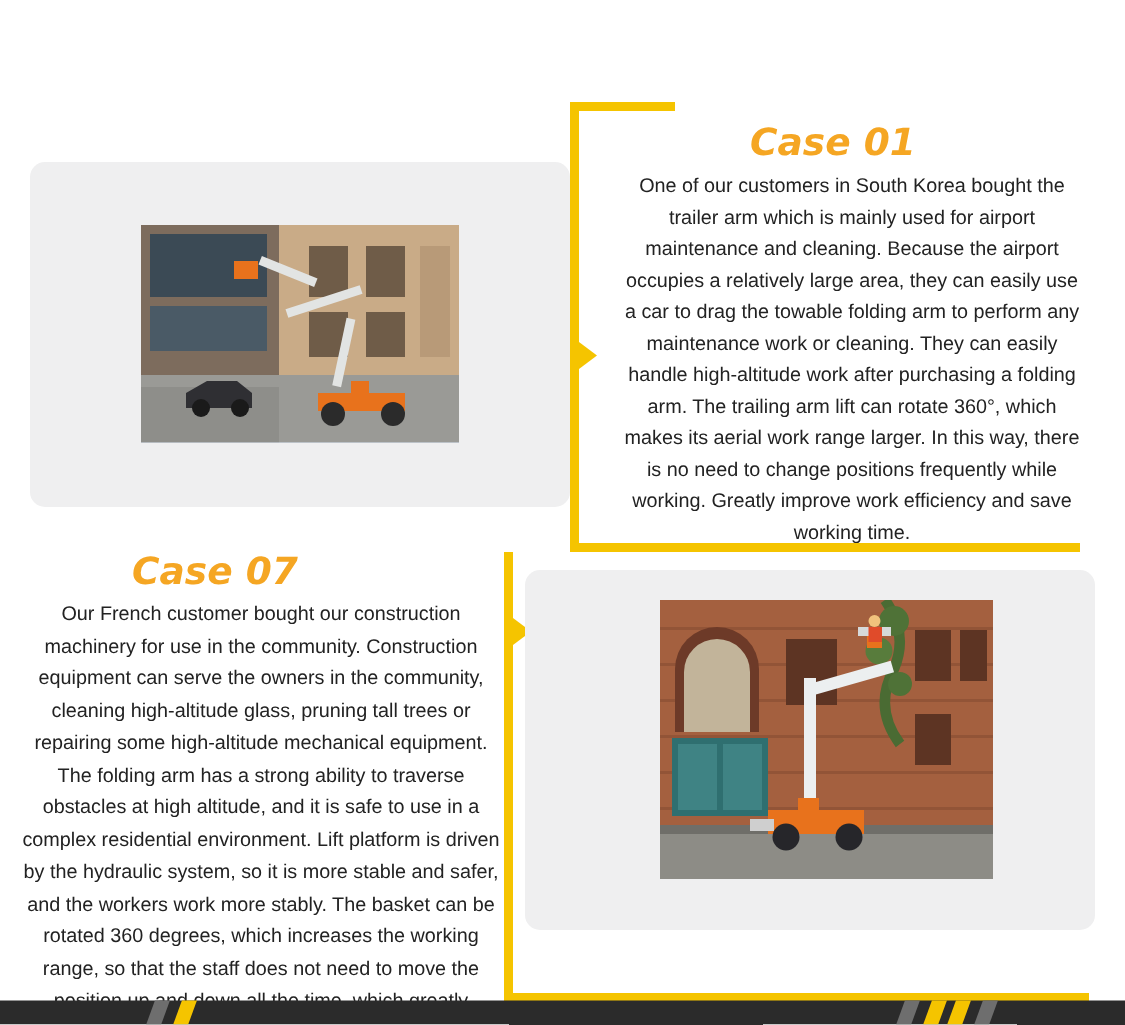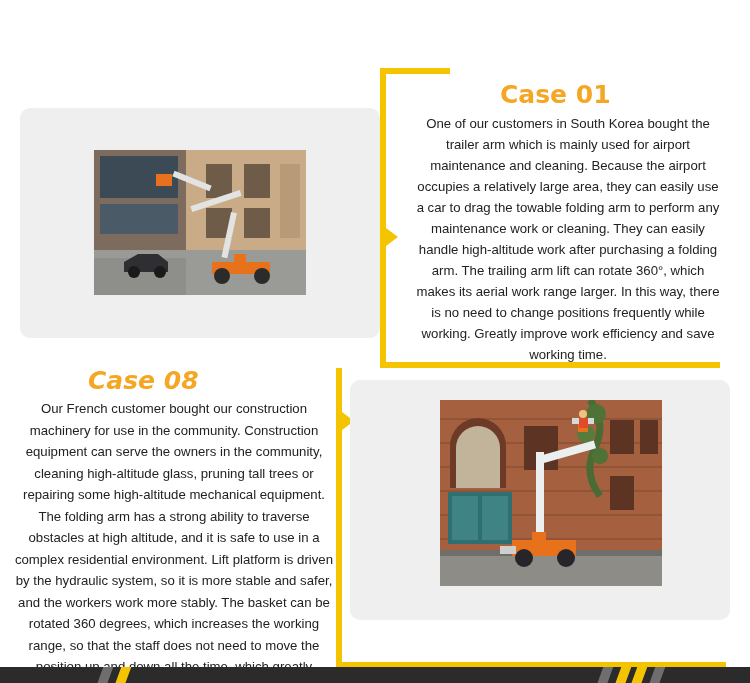--- a/index.html
+++ b/index.html
@@ -78,20 +78,21 @@
     border-top: 9px solid transparent;
     border-bottom: 9px solid transparent;
     border-left: 12px solid #f5c400;
   }
 
   .case01-title {
     position: absolute;
     left: 500px; top: 80px;
     font-size: 25px;
     font-weight: bold;
+    font-style: italic;
     color: #f5a623;
     font-family: "DejaVu Sans", sans-serif;
   }
   .case01-text {
     position: absolute;
     left: 412px; top: 113px;
     width: 312px;
     font-size: 13.2px;
     line-height: 21px;
     color: #222;
@@ -214,21 +215,21 @@
   </div>
 
   <div class="case01-bracket-top"></div>
   <div class="case01-bracket"></div>
   <div class="case01-bracket-bot"></div>
   <div class="case01-arrow"></div>
 
   <div class="case01-title">Case 01</div>
   <div class="case01-text">One of our customers in South Korea bought the trailer arm which is mainly used for airport maintenance and cleaning. Because the airport occupies a relatively large area, they can easily use a car to drag the towable folding arm to perform any maintenance work or cleaning. They can easily handle high-altitude work after purchasing a folding arm. The trailing arm lift can rotate 360°, which makes its aerial work range larger. In this way, there is no need to change positions frequently while working. Greatly improve work efficiency and save working time.</div>
 
-  <div class="case02-title">Case 08</div>
+  <div class="case02-title">Case 07</div>
   <div class="case02-text">Our French customer bought our construction machinery for use in the community. Construction equipment can serve the owners in the community, cleaning high-altitude glass, pruning tall trees or repairing some high-altitude mechanical equipment. The folding arm has a strong ability to traverse obstacles at high altitude, and it is safe to use in a complex residential environment. Lift platform is driven by the hydraulic system, so it is more stable and safer, and the workers work more stably. The basket can be rotated 360 degrees, which increases the working range, so that the staff does not need to move the position up and down all the time, which greatly improves the work efficiency.</div>
 
   <div class="case02-bracket"></div>
   <div class="case02-bracket-bot"></div>
   <div class="case02-arrow"></div>
 
   <div class="case02-photo-frame">
     <div class="case02-photo">
       <svg width="222" height="186" viewBox="0 0 222 186">
         <rect x="0" y="0" width="222" height="186" fill="#a8elec"></rect>

